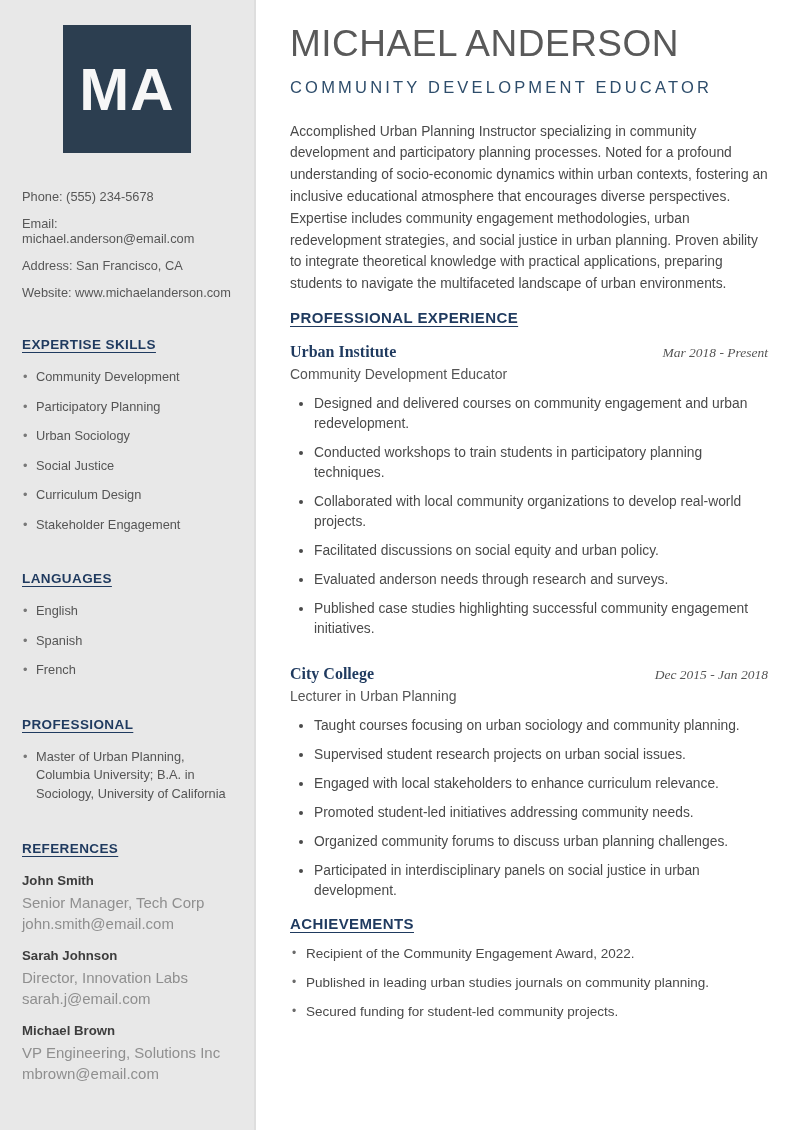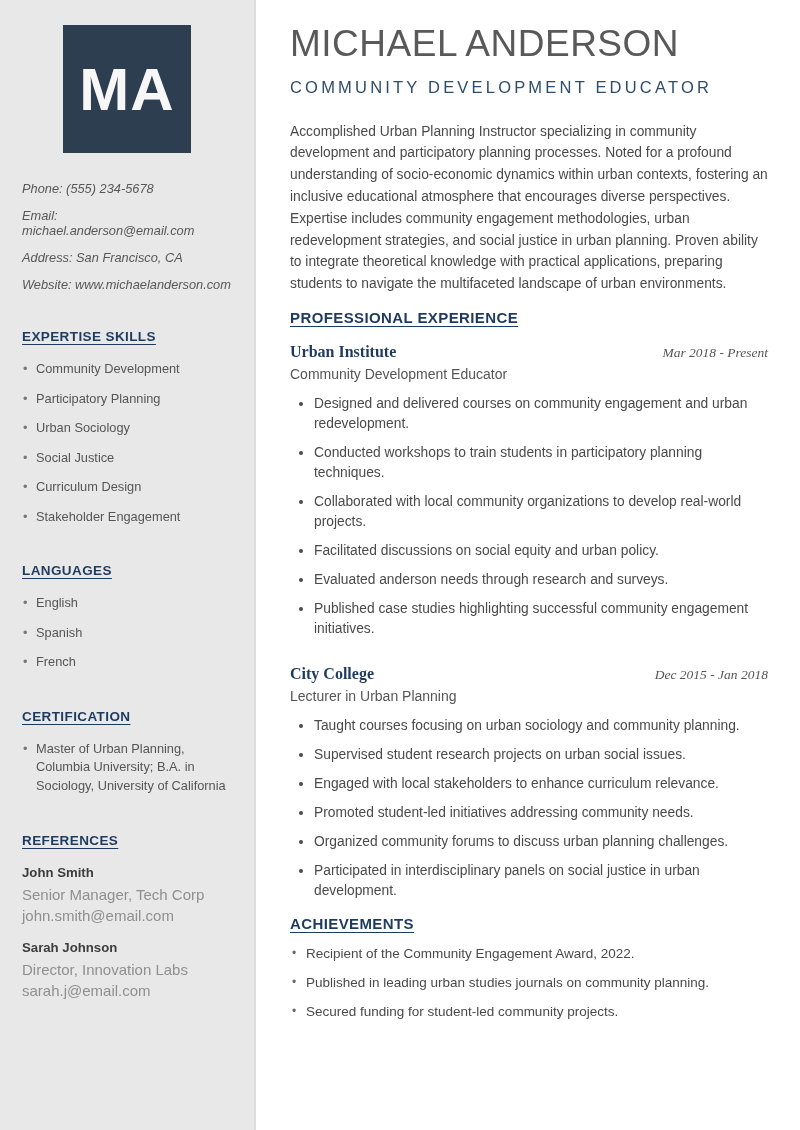--- a/index.html
+++ b/index.html
@@ -26,21 +26,21 @@
     overflow: hidden;
   }
   .avatar {
     width: 128px; height: 128px;
     margin: 25px auto 0;
     background: var(--avatar-bg);
     color: #f7f7f7;
     display: flex; align-items: center; justify-content: center;
     font-size: 60px; font-weight: bold; letter-spacing: 1px;
   }
-  .contact { margin-top: 28px; font-style: italic; }
+  .contact { margin-top: 36px; }
   .contact-line { font-size: 12.8px; color: #575757; margin-bottom: 12px; }
   .side-heading {
     font-size: 13.5px; font-weight: bold; color: var(--accent);
     text-decoration: underline; text-underline-offset: 3px;
     letter-spacing: 0.4px; margin-top: 37px;
   }
   ul.side-list { list-style: none; margin-top: 16px; }
   ul.side-list li {
     position: relative; padding-left: 14px;
     font-size: 12.8px; color: #555555;
@@ -114,36 +114,41 @@
         <li>Stakeholder Engagement</li>
     </ul>
 
     <h3 class="side-heading">LANGUAGES</h3>
     <ul class="side-list">
       <li>English</li>
         <li>Spanish</li>
         <li>French</li>
     </ul>
 
-    <h3 class="side-heading">CERTIFICATION</h3>
+    <h3 class="side-heading">PROFESSIONAL</h3>
     <ul class="side-list">
       <li>Master of Urban Planning, Columbia University; B.A. in Sociology, University of California</li>
     </ul>
 
     <h3 class="side-heading">REFERENCES</h3>
     <div class="refs">
       <div class="ref">
           <div class="ref-name">John Smith</div>
           <div class="ref-detail">Senior Manager, Tech Corp</div>
           <div class="ref-detail">john.smith@email.com</div>
         </div>
         <div class="ref">
           <div class="ref-name">Sarah Johnson</div>
           <div class="ref-detail">Director, Innovation Labs</div>
           <div class="ref-detail">sarah.j@email.com</div>
+        </div>
+        <div class="ref">
+          <div class="ref-name">Michael Brown</div>
+          <div class="ref-detail">VP Engineering, Solutions Inc</div>
+          <div class="ref-detail">mbrown@email.com</div>
         </div>
     </div>
   </aside>
 
   <main class="main">
     <h1 class="name">MICHAEL ANDERSON</h1>
     <div class="job-title-line">COMMUNITY DEVELOPMENT EDUCATOR</div>
     <p class="summary">Accomplished Urban Planning Instructor specializing in community development and participatory planning processes. Noted for a profound understanding of socio-economic dynamics within urban contexts, fostering an inclusive educational atmosphere that encourages diverse perspectives. Expertise includes community engagement methodologies, urban redevelopment strategies, and social justice in urban planning. Proven ability to integrate theoretical knowledge with practical applications, preparing students to navigate the multifaceted landscape of urban environments.</p>
 
     <h3 class="main-heading">PROFESSIONAL EXPERIENCE</h3>

